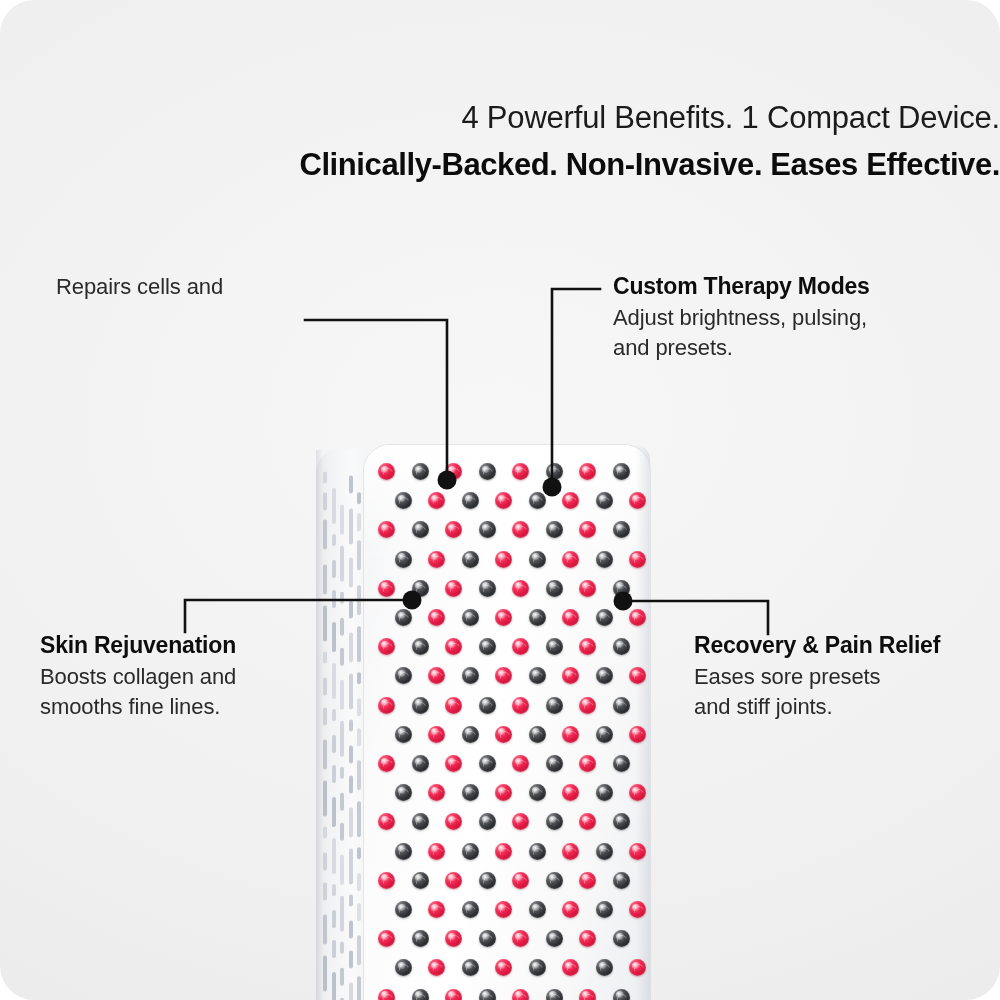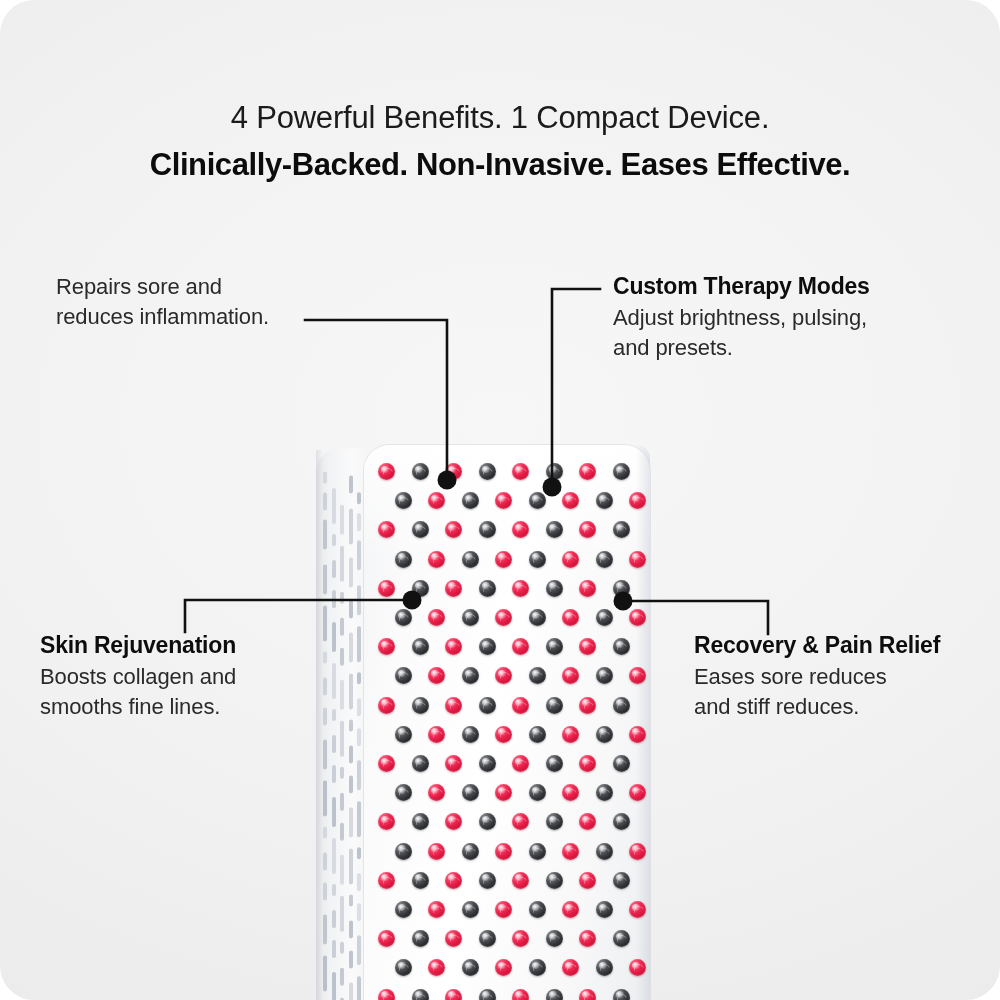--- a/index.html
+++ b/index.html
@@ -7,21 +7,21 @@
        font-family:"Liberation Sans","DejaVu Sans",sans-serif;}
 
   .card{
     position:relative;width:1000px;height:1000px;box-sizing:border-box;
     border-radius:34px;overflow:hidden;
     background:
       radial-gradient(120% 90% at 50% 42%, #f7f7f8 0%, #f1f1f2 48%, #ececed 75%, #e8e8ea 100%);
   }
 
   
-  .headline{position:absolute;left:0;right:0;top:100px;text-align:center;}
+  .headline{position:absolute;left:0;right:0;top:100px;text-align:right;}
   .h-line1{
     font-size:31px;font-weight:400;color:#1b1b1b;letter-spacing:-0.2px;
     line-height:1.18;
   }
   .h-line2{
     font-size:31px;font-weight:700;color:#0c0c0c;letter-spacing:-0.4px;
     line-height:1.25;margin-top:9px;
   }
 
   
@@ -372,22 +372,21 @@
     <g fill="#111111">
       <circle cx="447" cy="480" r="9.5"></circle>
       <circle cx="552" cy="487" r="9.5"></circle>
       <circle cx="412" cy="600" r="9.5"></circle>
       <circle cx="623" cy="601" r="9.5"></circle>
     </g>
   </svg>
 
   <div class="callout c-tl">
     <div class="c-body">
-      <span>Repairs sore and</span><br>
-      <span>reduces inflammation.</span>
+      <span>Repairs cells and</span><br>
     </div>
   </div>
 
   <div class="callout c-tr">
     <div class="c-title">Custom Therapy Modes</div>
     <div class="c-body">
       <span>Adjust brightness, pulsing,</span><br>
       <span>and presets.</span>
     </div>
   </div>
@@ -396,18 +395,18 @@
     <div class="c-title">Skin Rejuvenation</div>
     <div class="c-body">
       <span>Boosts collagen and</span><br>
       <span>smooths fine lines.</span>
     </div>
   </div>
 
   <div class="callout c-br">
     <div class="c-title">Recovery &amp; Pain Relief</div>
     <div class="c-body">
-      <span>Eases sore reduces</span><br>
-      <span>and stiff reduces.</span>
+      <span>Eases sore presets</span><br>
+      <span>and stiff joints.</span>
     </div>
   </div>
 
 </div>
 
 </body></html>

